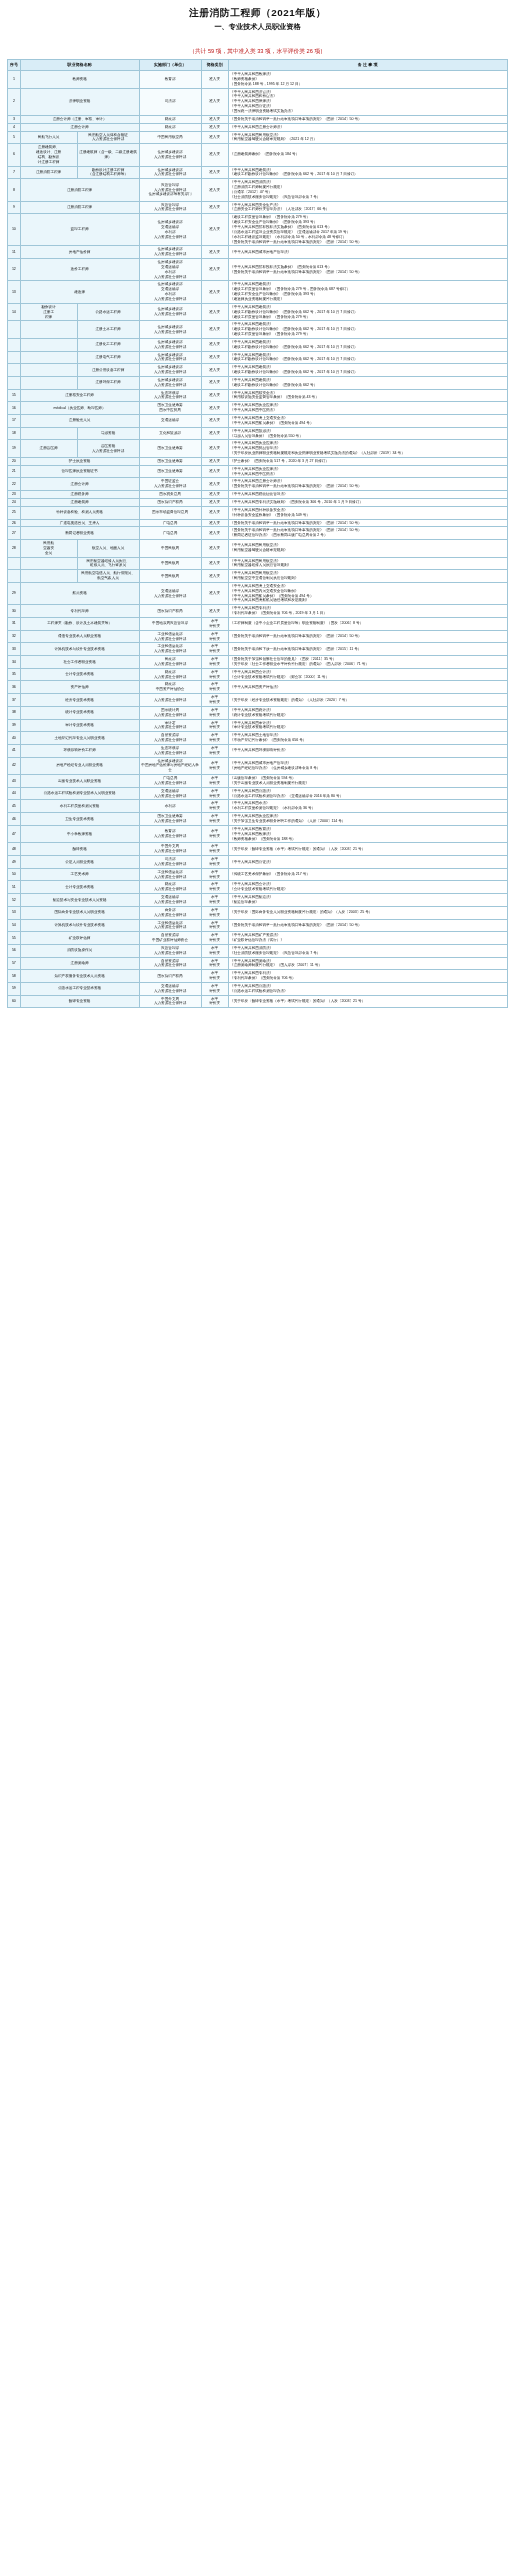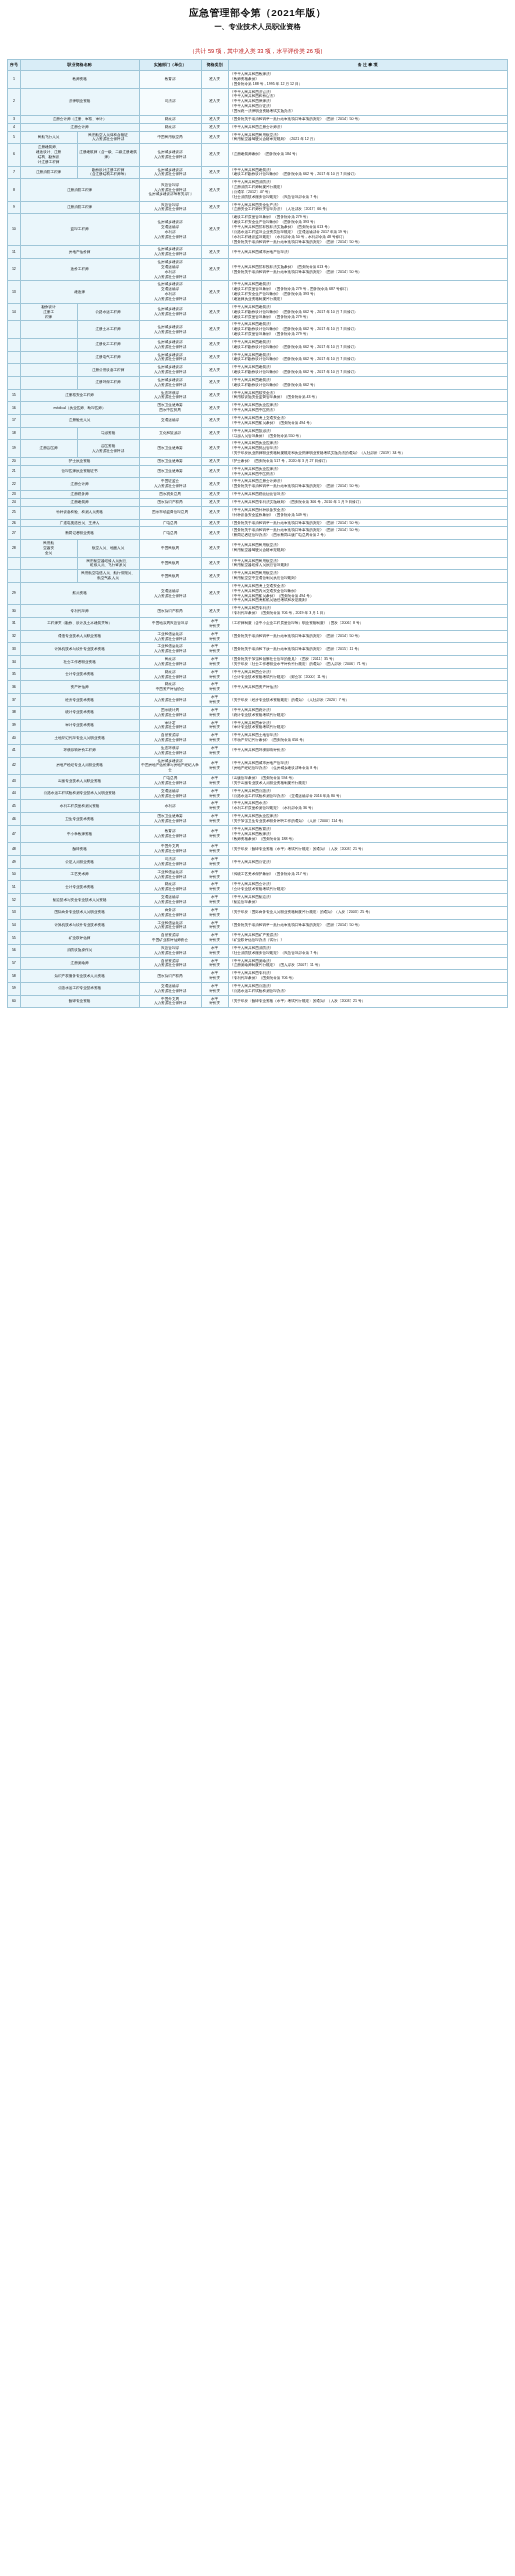--- a/index.html
+++ b/index.html
@@ -87,21 +87,21 @@
     background: #ffffff;
     font-size: 3.6px;
     line-height: 1.4;
   }
   .nl { display: block; }
 </style>
 </head>
 <body>
 
 <div class="page">
-  <div class="doc-title">应急管理部令第（2021年版）</div>
+  <div class="doc-title">注册消防工程师（2021年版）</div>
   <div class="doc-subtitle">一、专业技术人员职业资格</div>
   <div class="doc-note">（共计 59 项，其中准入类 33 项，水平评价类 26 项）</div>
 
   <table class="matrix">
     <colgroup>
       <col style="width:12.4px">
       <col style="width:57px">
       <col style="width:62px">
       <col style="width:62px">
       <col style="width:27px">

